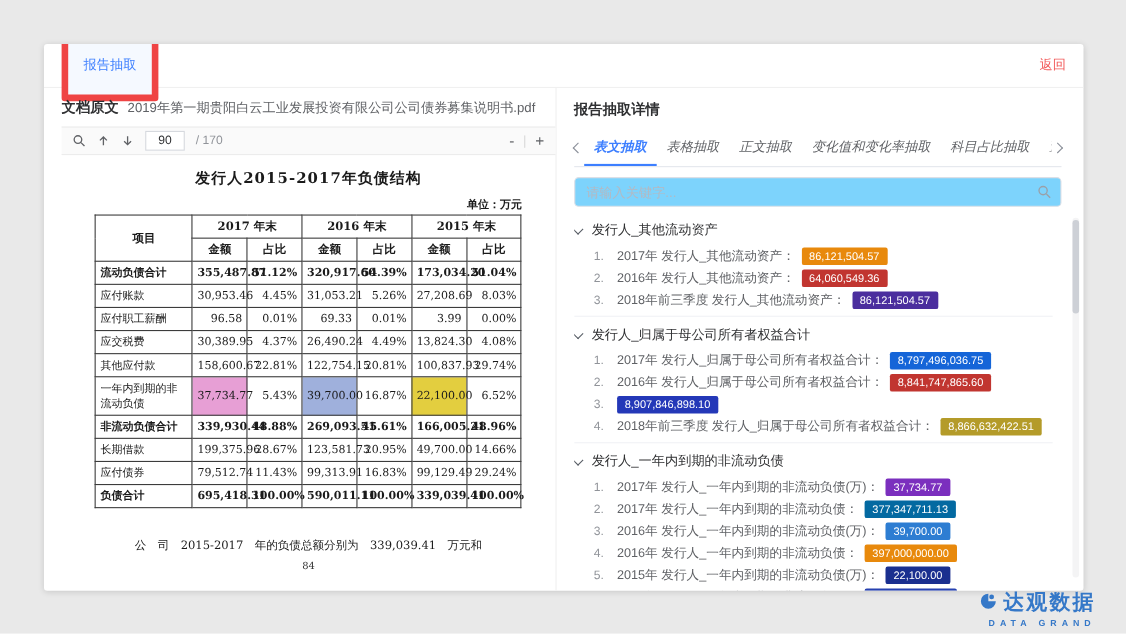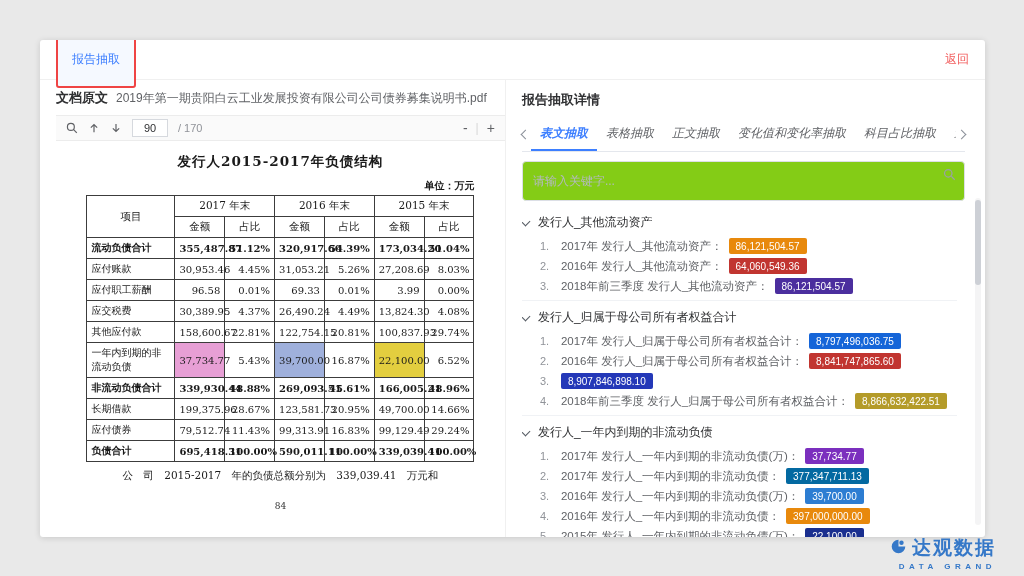--- a/index.html
+++ b/index.html
@@ -19,21 +19,21 @@
   .card{
     position:absolute;left:40px;top:40px;width:945px;height:497px;
     background:#fff;border-radius:3px;box-shadow:0 1px 6px rgba(0,0,0,.14);
     display:flex;flex-direction:column;overflow:hidden;
   }
   .card-header{
     height:40px;flex:0 0 40px;padding:0 16px;display:flex;align-items:center;
     justify-content:space-between;border-bottom:1px solid #f0f0f0;
   }
   .btn-extract{
-    font-size:12px;color:var(--accent);border:2px solid #ef4444;background:#f5f9ff;
+    font-size:12px;color:var(--accent);border:6px solid #ef4444;background:#f5f9ff;
     padding:18px 14px;border-radius:3px;cursor:pointer;font-family:inherit;
   }
   .back-link{color:var(--danger);font-size:12px;cursor:pointer;text-decoration:none;}
   .card-body{flex:1;display:flex;min-height:0;}
 
   
   .left-pane{width:49.3%;border-right:1px solid #f0f0f0;display:flex;flex-direction:column;padding-left:16px;min-width:0;}
   .doc-header{padding:9px 8px 8px 0;display:flex;align-items:baseline;gap:8px;white-space:nowrap;overflow:hidden;}
   .doc-label{font-size:13px;font-weight:bold;color:#303133;flex:0 0 auto;}
   .doc-filename{font-size:12px;color:#606266;overflow:hidden;text-overflow:ellipsis;}
@@ -53,44 +53,44 @@
   .zoom-div{color:#d8d8d8;font-size:12px;}
 
   .pdf-area{
     flex:1;overflow:hidden;padding-top:12px;
     font-family:"DejaVu Serif","Liberation Serif",serif;color:#1a1a1a;
   }
   .pdf-title{text-align:center;font-weight:bold;font-size:13.5px;letter-spacing:1px;}
   .pdf-unit{width:388px;margin:8px auto 2px;text-align:right;font-size:10px;font-weight:bold;}
   table.pdf-table{width:388px;margin:0 auto;border-collapse:collapse;font-size:10px;table-layout:fixed;}
   .pdf-table th,.pdf-table td{border:1px solid #3c3c3c;padding:3px 4px;}
-  .pdf-table th{font-weight:normal;text-align:center;font-size:10.5px;}
+  .pdf-table th{font-weight:bold;text-align:center;font-size:10.5px;}
   .pdf-table col.col-label{width:88px;}
   .c-label{text-align:left;font-size:10px;}
   .c-num{text-align:right;font-variant-numeric:tabular-nums;}
   tr.bold td{font-weight:bold;}
-  .pdf-footer{text-align:center;font-size:10.5px;margin-top:7px;word-spacing:7px;}
-  .pdf-pageno{text-align:center;font-size:9px;margin-top:18px;color:#333;}
+  .pdf-footer{text-align:center;font-size:10.5px;margin-top:27px;word-spacing:7px;}
+  .pdf-pageno{text-align:center;font-size:9px;margin-top:7px;color:#333;}
 
   
   .right-pane{flex:1;padding:0 20px 0 16px;display:flex;flex-direction:column;min-width:0;position:relative;}
   .panel-title{font-size:13px;font-weight:bold;color:#303133;padding:11px 0 9px;}
   .tabs-row{display:flex;align-items:center;border-bottom:1px solid #e4e7ed;flex:0 0 auto;font-style:italic;}
   .tabs-scroll{display:flex;overflow:hidden;flex:1;min-width:0;}
   .tab{padding:7px 9px;font-size:12px;color:#606266;white-space:nowrap;cursor:pointer;border-bottom:2px solid transparent;}
   .tab.active{color:var(--accent);border-bottom-color:var(--accent);font-weight:bold;}
   .chev{display:inline-block;width:7px;height:7px;border-right:1.4px solid #8a8f99;border-bottom:1.4px solid #8a8f99;flex:0 0 auto;}
   .chev.left{transform:rotate(135deg);margin-right:2px;}
   .chev.rightarrow{transform:rotate(-45deg);margin-left:2px;}
   .chev.down{transform:rotate(45deg);margin-top:-3px;border-color:#555b63;}
 
   .search-row{margin:9px 0 5px;position:relative;flex:0 0 auto;}
   .search-input{
-    width:100%;height:40px;border:1px solid #dcdfe6;border-radius:4px;
-    padding:0 30px 0 10px;font-size:12px;color:#606266;outline:none;font-family:inherit;background:#84cc16;
+    width:100%;height:27px;border:1px solid #dcdfe6;border-radius:4px;
+    padding:0 30px 0 10px;font-size:12px;color:#606266;outline:none;font-family:inherit;background:#7dd3fc;
   }
   .search-input::placeholder{color:#b4b9c2;}
   .search-icon-box{position:absolute;right:9px;top:7px;cursor:pointer;}
 
   .sections{flex:1;overflow:hidden;padding-right:8px;}
   .section{border-bottom:1px solid #f0f2f5;padding:2px 0 4px;}
   .section:last-child{border-bottom:none;}
   .sec-head{display:flex;align-items:center;gap:9px;padding:6px 0 5px;cursor:pointer;}
   .sec-title{font-size:12px;color:#303133;font-weight:500;}
   .item{display:flex;align-items:center;padding:2px 0 2px 18px;gap:6px;line-height:13px;white-space:nowrap;overflow:hidden;}

